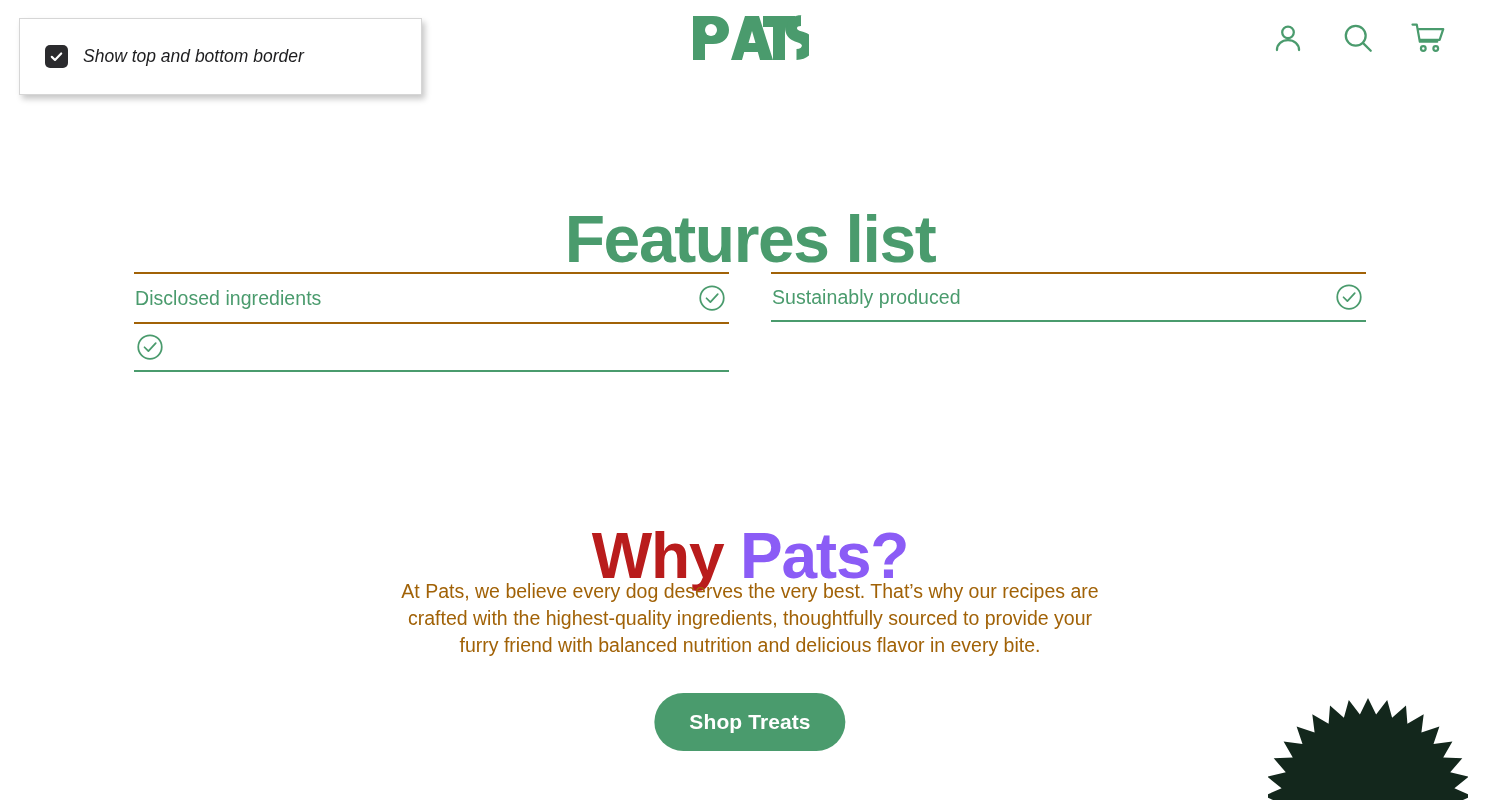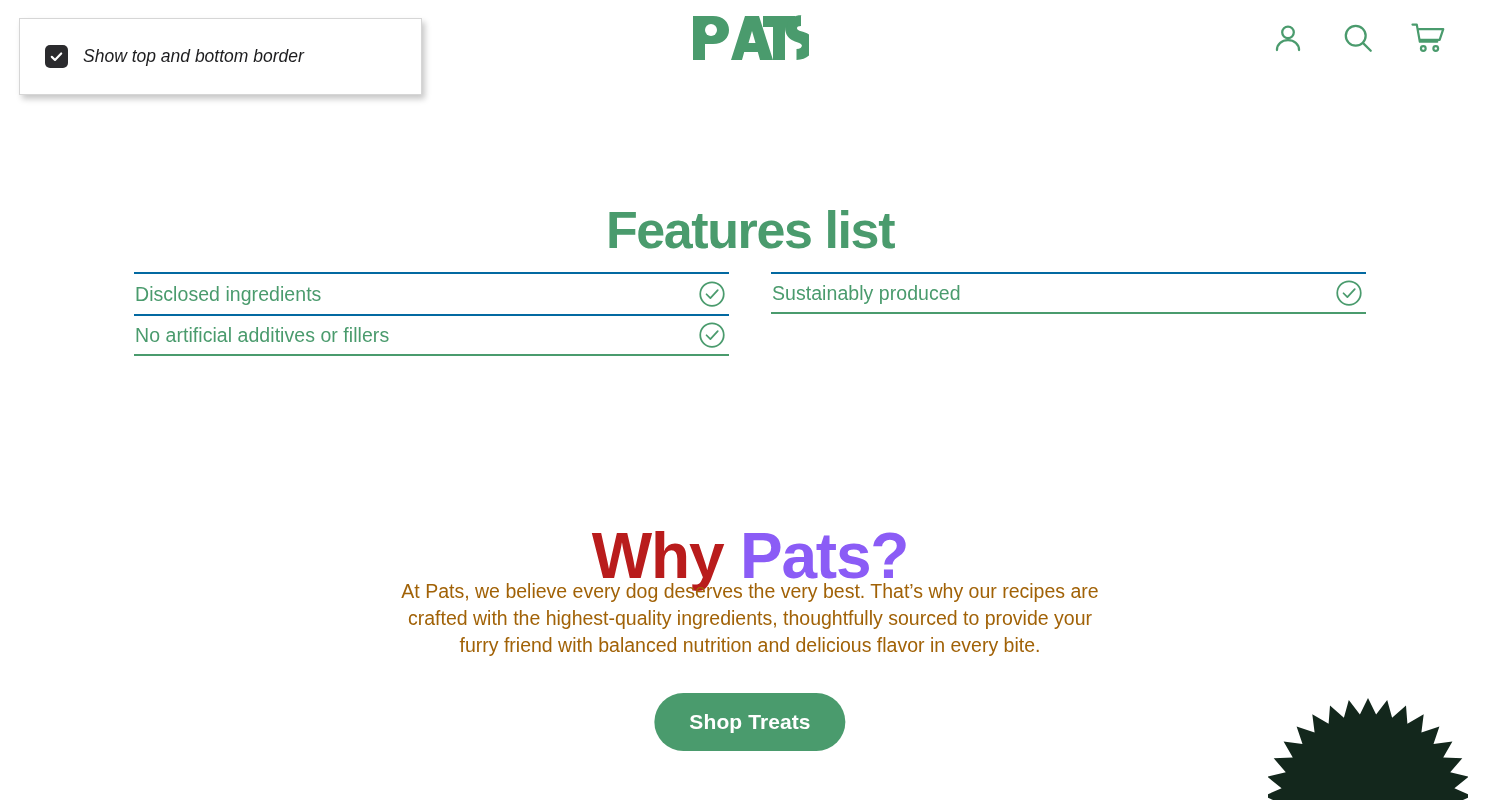--- a/index.html
+++ b/index.html
@@ -115,21 +115,21 @@
     white-space: nowrap;
   }
 
   
   .features-title {
     position: absolute;
     top: 152px;
     left: 0;
     width: 1500px;
     text-align: center;
-    font-size: 52px;
+    font-size: 66px;
     line-height: 86px;
     font-weight: 800;
     color: #4a9b6d;
     letter-spacing: -1.4px;
     font-family: "Liberation Sans", sans-serif;
   }
 
   .features-grid {
     position: absolute;
     top: 272px;
@@ -138,22 +138,22 @@
     display: flex;
     justify-content: space-between;
   }
   .features-col {
     width: 595px;
   }
   .feature-row {
     display: flex;
     align-items: center;
     justify-content: space-between;
-    height: 42px;
-    border-top: 2px solid #0369a1;
+    height: 50px;
+    border-top: 2px solid #a16207;
     padding: 0 2px 0 1px;
   }
   .features-col .feature-row:last-child {
     border-bottom: 2px solid #4a9b6d;
   }
   .feature-label {
     font-size: 19.5px;
     color: #4a9b6d;
     font-family: "Liberation Sans", sans-serif;
     letter-spacing: 0.05px;
@@ -290,21 +290,20 @@
     <div class="feature-row">
       <span class="feature-label">Disclosed ingredients</span>
       <span class="feature-check">
         <svg width="30" height="30" viewBox="0 0 24 24" fill="none" stroke="#4a9b6d" stroke-width="1.4" stroke-linecap="round" stroke-linejoin="round">
           <circle cx="12" cy="12" r="9.4"></circle>
           <path d="M7.6 12.2 L10.7 15.3 L16.6 8.9"></path>
         </svg>
       </span>
     </div>
     <div class="feature-row">
-      <span class="feature-label">No artificial additives or fillers</span>
       <span class="feature-check">
         <svg width="30" height="30" viewBox="0 0 24 24" fill="none" stroke="#4a9b6d" stroke-width="1.4" stroke-linecap="round" stroke-linejoin="round">
           <circle cx="12" cy="12" r="9.4"></circle>
           <path d="M7.6 12.2 L10.7 15.3 L16.6 8.9"></path>
         </svg>
       </span>
     </div>
   </div>
 
   <div class="features-col">

